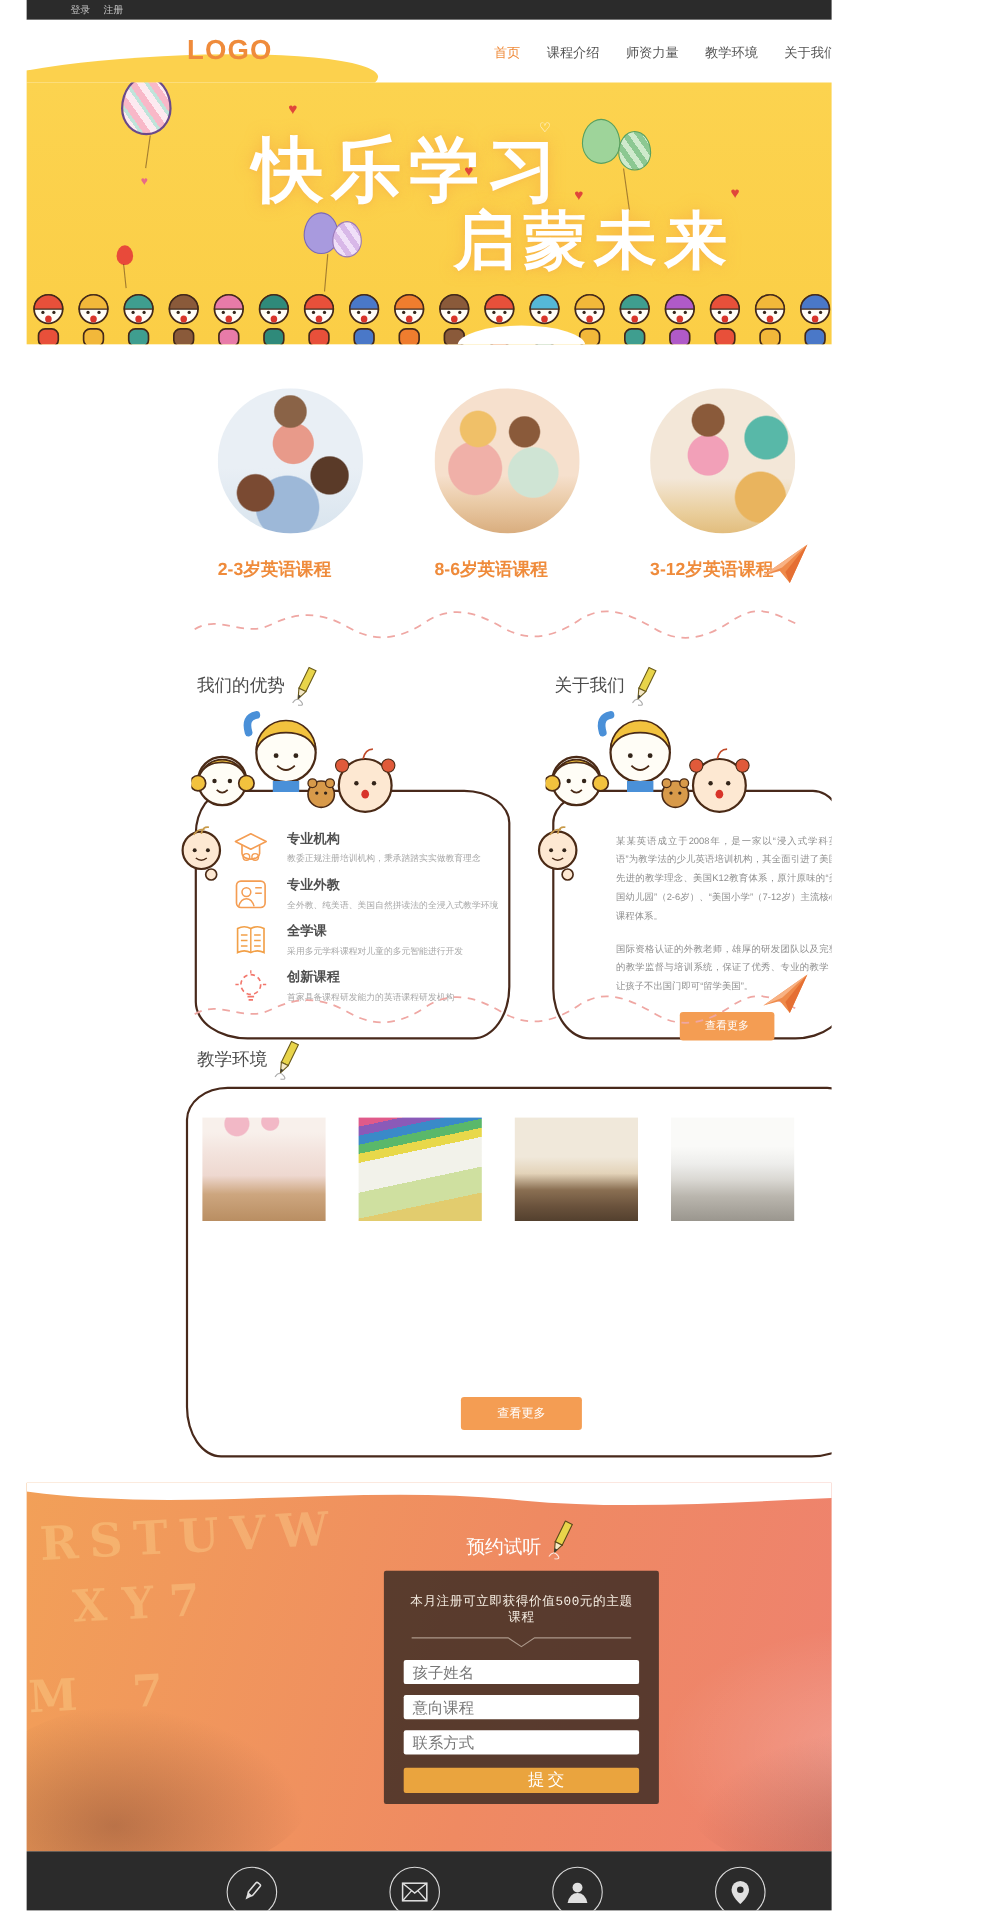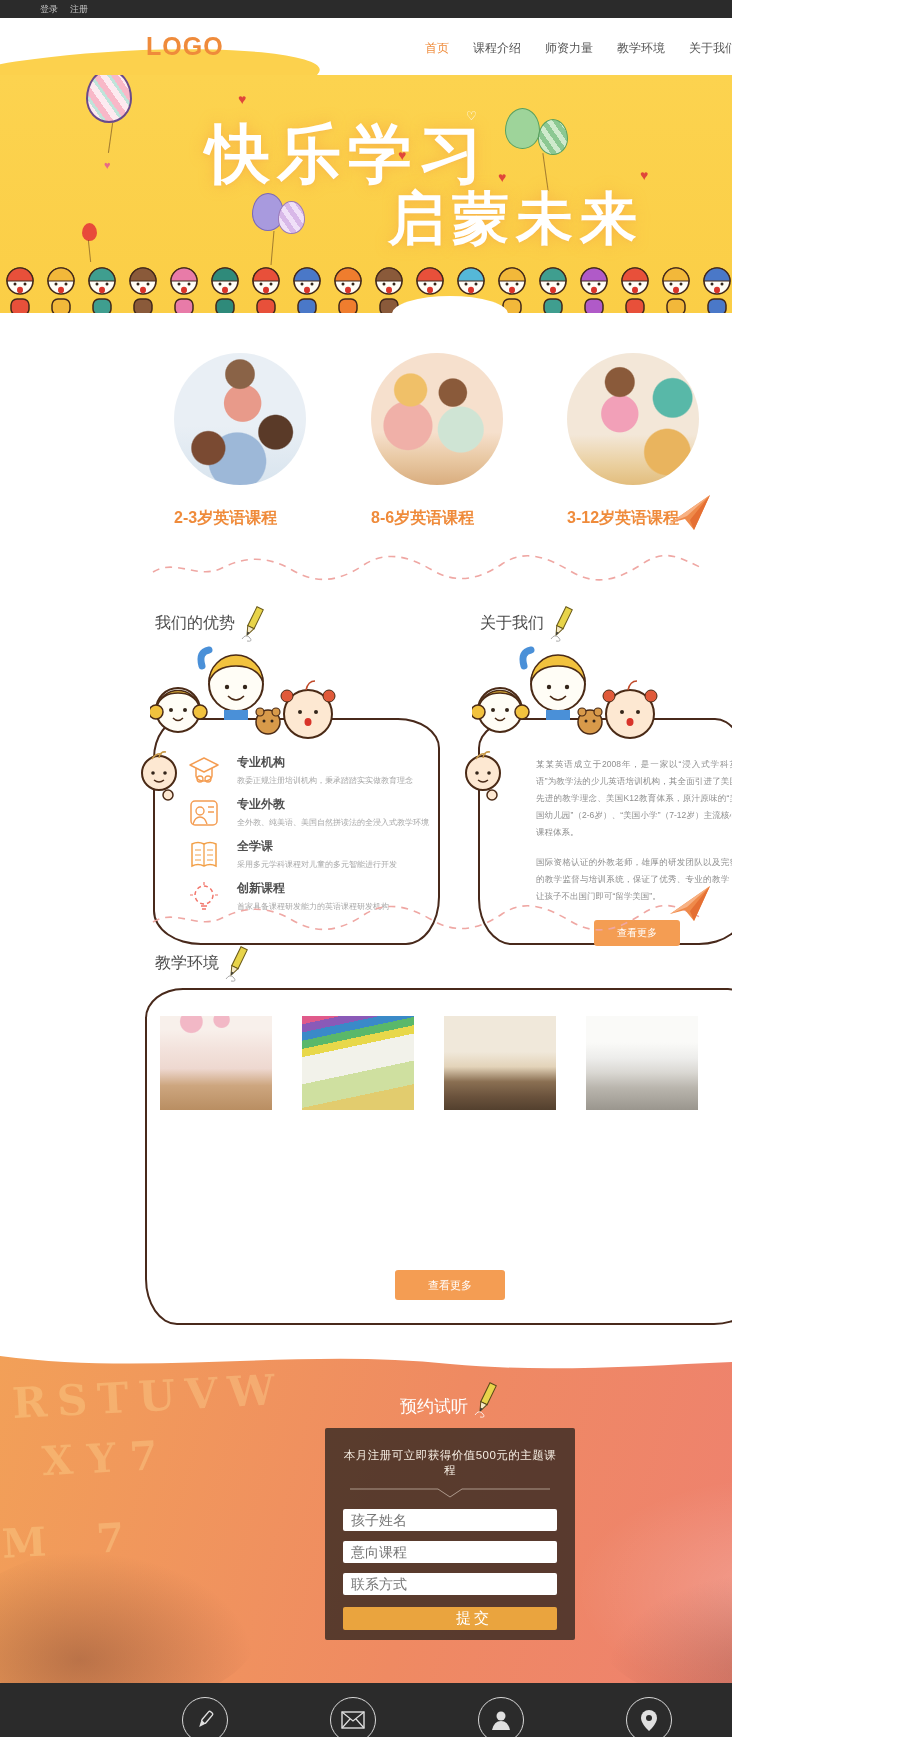--- a/index.html
+++ b/index.html
@@ -1,18 +1,18 @@
 <!DOCTYPE html>
 <html><head>
 <meta charset="utf-8">
 <style>
   * { margin:0; padding:0; box-sizing:border-box; }
   html,body { width:900px; }
   body { font-family:"Liberation Sans","DejaVu Sans",sans-serif; background:#fff; }
-  .page { position:relative; width:732px; height:1737px; overflow:hidden; background:#fff; }
+  .page { position:relative; width:732px; height:1737px; overflow:hidden; background:#fff;margin-left:24px; }
 
   
   .topbar { position:absolute; left:0; top:0; width:900px; height:18px; background:#2b2b2b;
             display:flex; align-items:center; justify-content:space-between; padding:0 12px 0 40px;
             font-size:9px; color:#c3c3c3; }
   .topbar span { margin-right:12px; cursor:default; }
   .topbar .right span { margin:0 4px; }
 
   
   .header { position:absolute; left:0; top:18px; width:900px; height:57px; background:#fff; overflow:hidden; }
@@ -107,21 +107,21 @@
   
   .cta { position:absolute; left:0; top:1348px; width:900px; height:335px;
          background:linear-gradient(105deg,#f2a058 0%,#ef8a62 48%,#ee7d75 100%); overflow:hidden; }
   .cta-letters { position:absolute; font-family:"DejaVu Serif","Liberation Serif",serif; font-weight:bold;
                  color:rgba(255,230,160,.3); transform:rotate(-3deg); white-space:nowrap; }
   .blob-shade { position:absolute; border-radius:50%; }
   .cta-heading { position:absolute; left:0; top:34px; width:900px; display:flex; justify-content:center;
                  align-items:flex-end; gap:6px; color:#fff; font-size:17px; }
   .panel { position:absolute; left:325px; top:80px; width:250px; height:212px;
            background:rgba(56,42,34,.82); border-radius:2px; padding:20px 18px 0; }
-  .panel-title { font-size:11.5px; color:#f5ede2; text-align:center; letter-spacing:.5px; }
+  .panel-title { font-size:11.5px; color:#f5ede2; text-align:center; letter-spacing:.5px;font-family:Liberation Mono, monospace; }
   .panel input { display:block; width:100%; height:22px; border:none; border-radius:2px;
                  background:#fff; margin-top:10px; padding:0 8px; font-size:14px; color:#555;
                  font-family:inherit; }
   .panel input::placeholder { color:#777; }
   .btn-submit { display:block; width:100%; height:23px; margin-top:12px; background:#eaa43e;
                 border:none; border-radius:2px; color:#fff; font-size:15px; letter-spacing:3px;
                 cursor:pointer; font-family:Liberation Sans, sans-serif;padding-left:48px; }
 
   
   .footer { position:absolute; left:0; top:1683px; width:900px; height:54px; background:#2b2b2b; }

